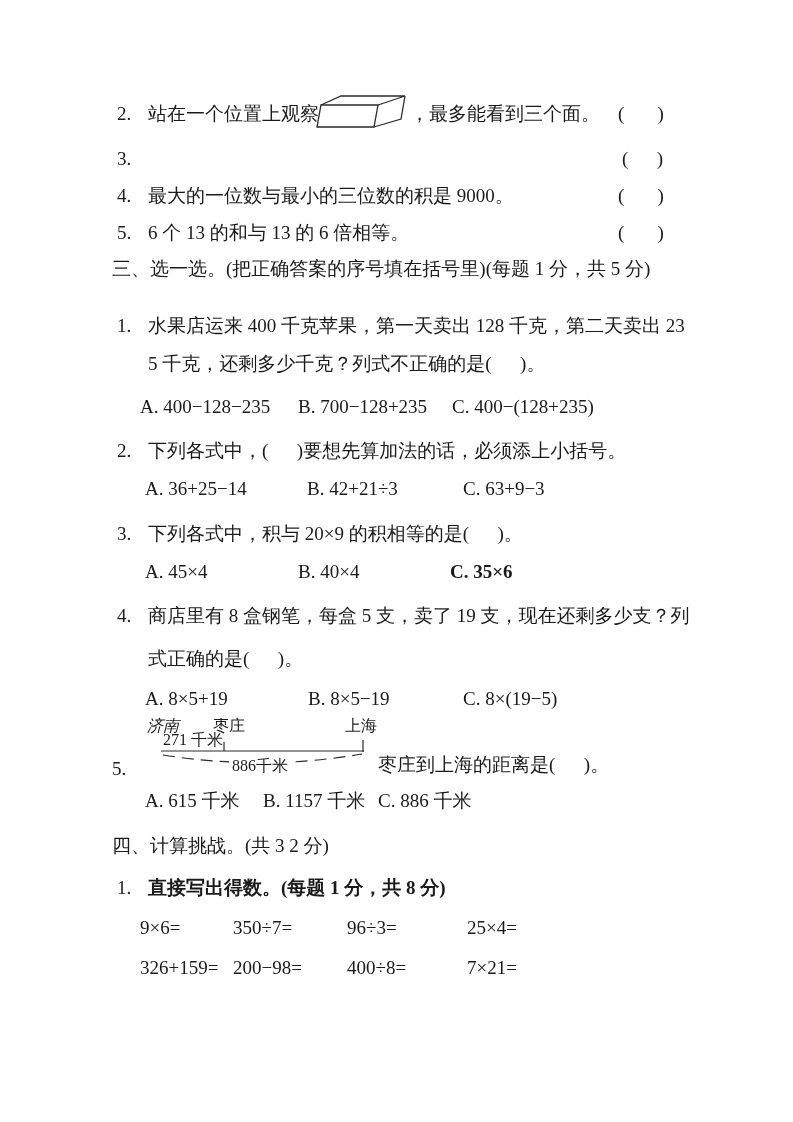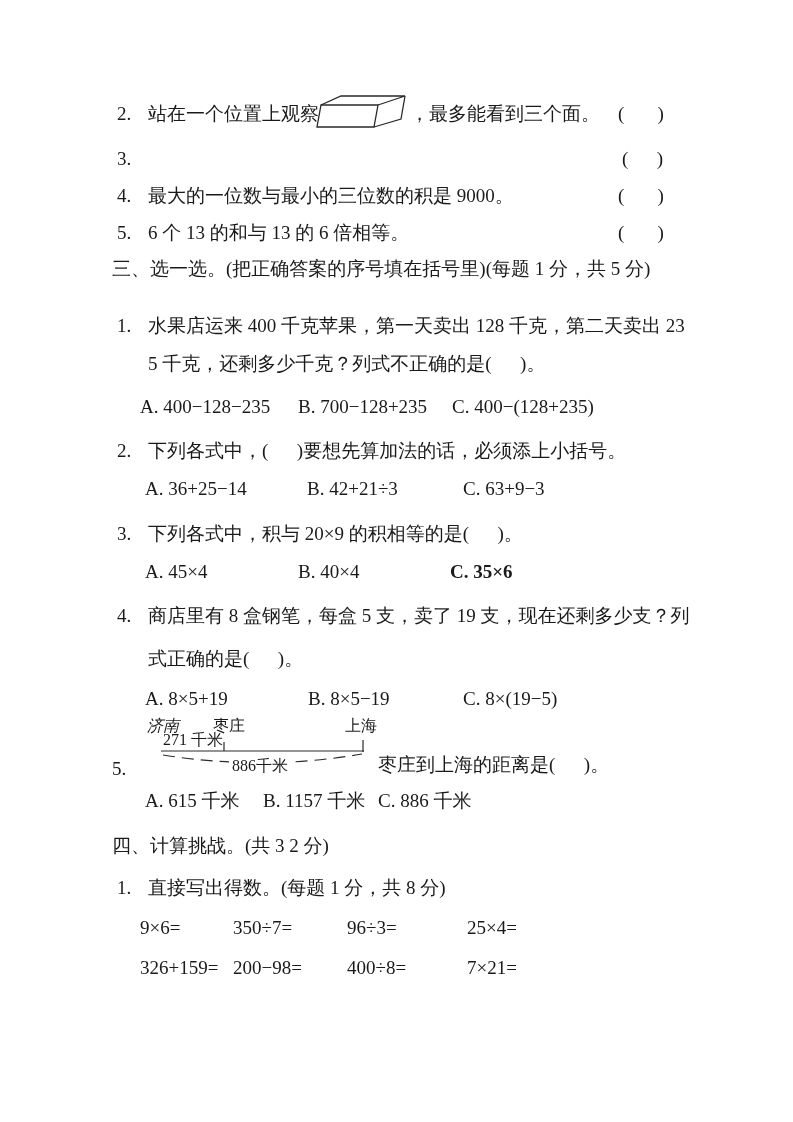--- a/index.html
+++ b/index.html
@@ -88,21 +88,21 @@
   </span>
   <span class="dlabel total-label" style="left:229px; top:757px;">886千米</span>
   <span class="t" style="left:112px; top:757px;">5.</span>
   <span class="t" style="left:378px; top:753px;">枣庄到上海的距离是(      )。</span>
   <span class="t" style="left:145px; top:789px;">A. 615 千米</span>
   <span class="t" style="left:255px; top:789px;margin-left:8px;">B. 1157 千米</span>
   <span class="t" style="left:378px; top:789px;">C. 886 千米</span>
 
   <span class="t" style="left:112px; top:834px;">四、计算挑战。(共 3 2 分)</span>
   <span class="t" style="left:117px; top:876px;">1.</span>
-  <span class="t" style="left:148px; top:876px;">直接写出得数。(每题 1 分，共 8 分)</span>
+  <span class="t" style="left:148px; top:876px;font-weight:bold;">直接写出得数。(每题 1 分，共 8 分)</span>
 
   <span class="t" style="left:140px; top:916px;">9×6=</span>
   <span class="t" style="left:233px; top:916px;">350÷7=</span>
   <span class="t" style="left:347px; top:916px;">96÷3=</span>
   <span class="t" style="left:467px; top:916px;">25×4=</span>
 
   <span class="t" style="left:140px; top:956px;">326+159=</span>
   <span class="t" style="left:233px; top:956px;">200−98=</span>
   <span class="t" style="left:347px; top:956px;">400÷8=</span>
   <span class="t" style="left:467px; top:956px;">7×21=</span>

